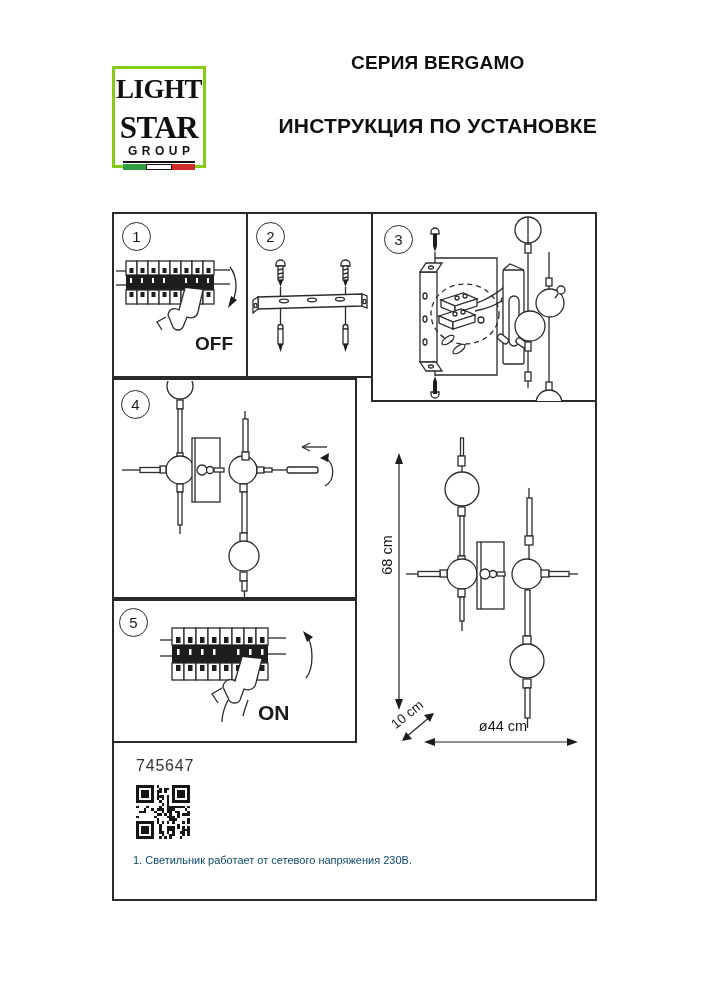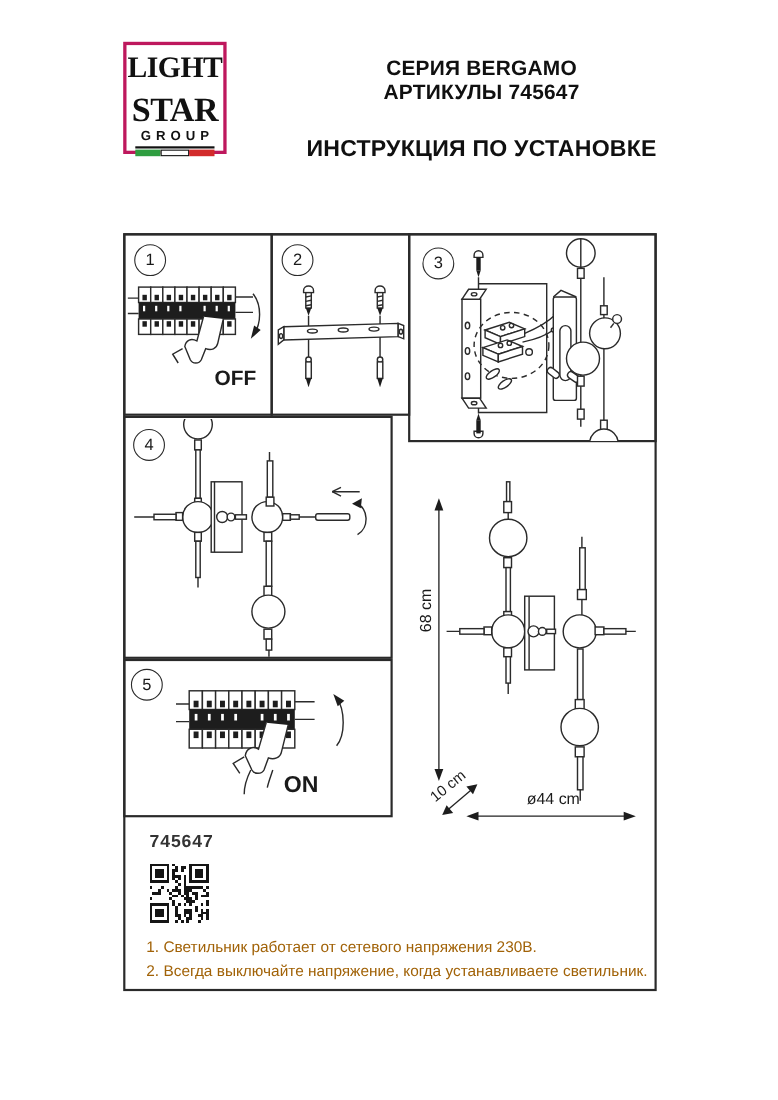--- a/index.html
+++ b/index.html
@@ -7,53 +7,52 @@
   .box{position:absolute;border:2px solid #2a2a2a;box-sizing:border-box;background:transparent;}
   .step-circle{position:absolute;width:27px;height:27px;border:1.6px solid #2a2a2a;border-radius:50%;
     display:flex;align-items:center;justify-content:center;font-size:15px;color:#1a1a1a;background:#fff;z-index:3;}
   svg{position:absolute;overflow:hidden;}
   svg text{font-family:"Liberation Sans",sans-serif;fill:#1a1a1a;}
   .ln{stroke:#2b2b2b;stroke-width:1.3;fill:none;}
   .fw{stroke:#2b2b2b;stroke-width:1.3;fill:#fff;}
   .fb{fill:#1d1d1d;stroke:none;}
   .dim{stroke:#222;stroke-width:1.2;fill:none;}
   
-  .logo{position:absolute;left:112px;top:38px;width:94px;height:102px;border:3px solid #be185d;
+  .logo{position:absolute;left:112px;top:66px;width:94px;height:102px;border:3px solid #84cc16;
     display:flex;flex-direction:column;align-items:center;box-sizing:border-box;background:#fff;}
   .logo-word{font-family:"Liberation Serif",serif;font-weight:bold;color:#111;}
   .logo-l1{font-size:27px;line-height:25px;margin-top:8px;letter-spacing:-0.5px;}
   .logo-l2{font-size:31px;line-height:27px;letter-spacing:-0.5px;margin-top:12px;}
   .logo-l3{font-family:"Liberation Sans",sans-serif;font-weight:bold;font-size:12px;letter-spacing:4.5px;text-indent:4.5px;margin-top:3px;color:#111;}
   .flag{width:72px;margin-top:3px;border-top:2px solid #111;padding-top:1px;display:flex;}
   .flag span{height:6px;flex:1;display:block;}
   
   .hdr{position:absolute;top:52px;right:110px;text-align:center;color:#101010;}
   .hdr-series{font-size:19px;font-weight:bold;line-height:22px;letter-spacing:0.2px;}
-  .hdr-title{font-size:21px;font-weight:bold;line-height:24px;letter-spacing:0.2px;margin-top:28px;}
+  .hdr-title{font-size:21px;font-weight:bold;line-height:24px;letter-spacing:0.2px;margin-top:40px;}
   
-  .art{position:absolute;left:136px;top:757px;font-size:16px;font-weight:bold;letter-spacing:0.8px;color:#333;}
-  .notes{position:absolute;left:133px;top:849px;font-size:14px;line-height:22px;color:#a16207;}
+  .art{position:absolute;left:136px;top:757px;font-size:16px;font-weight:normal;letter-spacing:0.8px;color:#333;}
+  .notes{position:absolute;left:133px;top:849px;font-size:11px;line-height:22px;color:#0c4a6e;}
 </style>
 </head>
 <body>
 
 <div class="logo">
   <div class="logo-word logo-l1">LIGHT</div>
   <div class="logo-word logo-l2">STAR</div>
   <div class="logo-l3">GROUP</div>
   <div class="flag">
     <span style="background:#2f9e41;"></span>
     <span style="background:#fff;border:1px solid #111;box-sizing:border-box;"></span>
     <span style="background:#d22b2b;"></span>
   </div>
 </div>
 
 <div class="hdr">
   <div class="hdr-series">СЕРИЯ BERGAMO</div>
-  <div class="hdr-series">АРТИКУЛЫ 745647</div>
   <div class="hdr-title">ИНСТРУКЦИЯ ПО УСТАНОВКЕ</div>
 </div>
 
 <div class="box" style="left:112px;top:212px;width:485px;height:689px;"></div>
 <div class="box" style="left:112px;top:212px;width:136px;height:166px;"></div>
 <div class="box" style="left:246px;top:212px;width:127px;height:166px;"></div>
 <div class="box" style="left:371px;top:212px;width:226px;height:190px;"></div>
 <div class="box" style="left:112px;top:378px;width:245px;height:221px;"></div>
 <div class="box" style="left:112px;top:599px;width:245px;height:144px;"></div>
 
@@ -502,14 +501,13 @@
     <rect x="18" y="19" width="1" height="1" fill="#151515"></rect>
     <rect x="20" y="19" width="1" height="1" fill="#151515"></rect>
     <rect x="9" y="20" width="1" height="1" fill="#151515"></rect>
     <rect x="11" y="20" width="1" height="1" fill="#151515"></rect>
     <rect x="13" y="20" width="1" height="1" fill="#151515"></rect>
     <rect x="17" y="20" width="1" height="1" fill="#151515"></rect>
   </svg>
 
 <div class="notes">
   <div>1. Светильник работает от сетевого напряжения 230В.</div>
-  <div>2. Всегда выключайте напряжение, когда устанавливаете светильник.</div>
 </div>
 
 </body></html>

